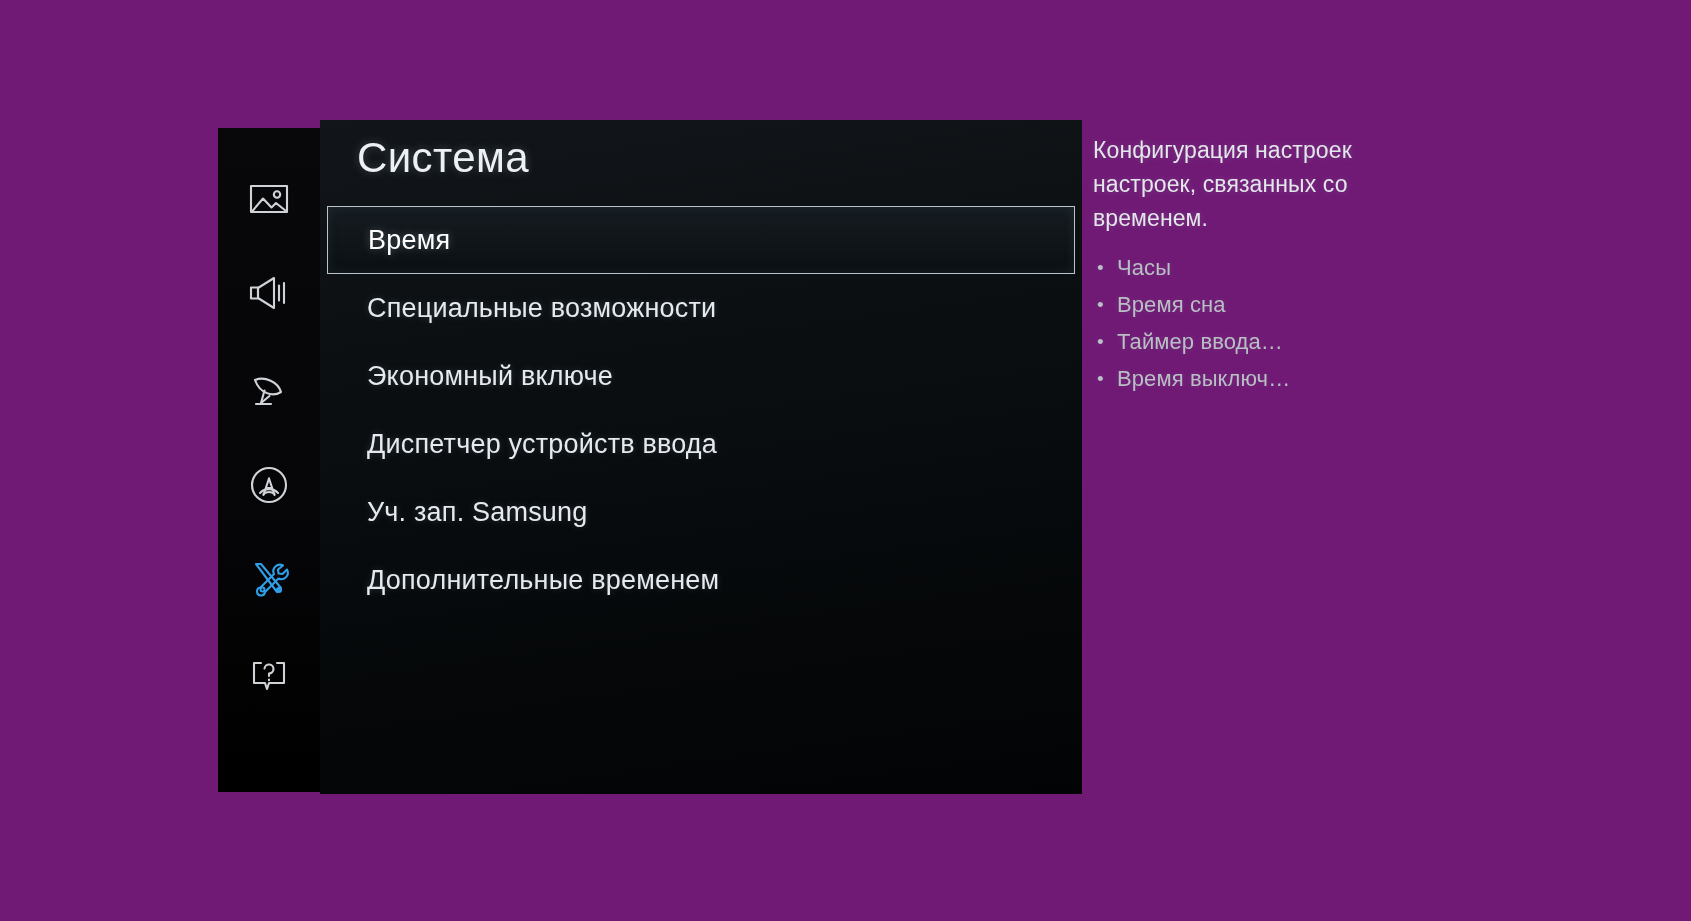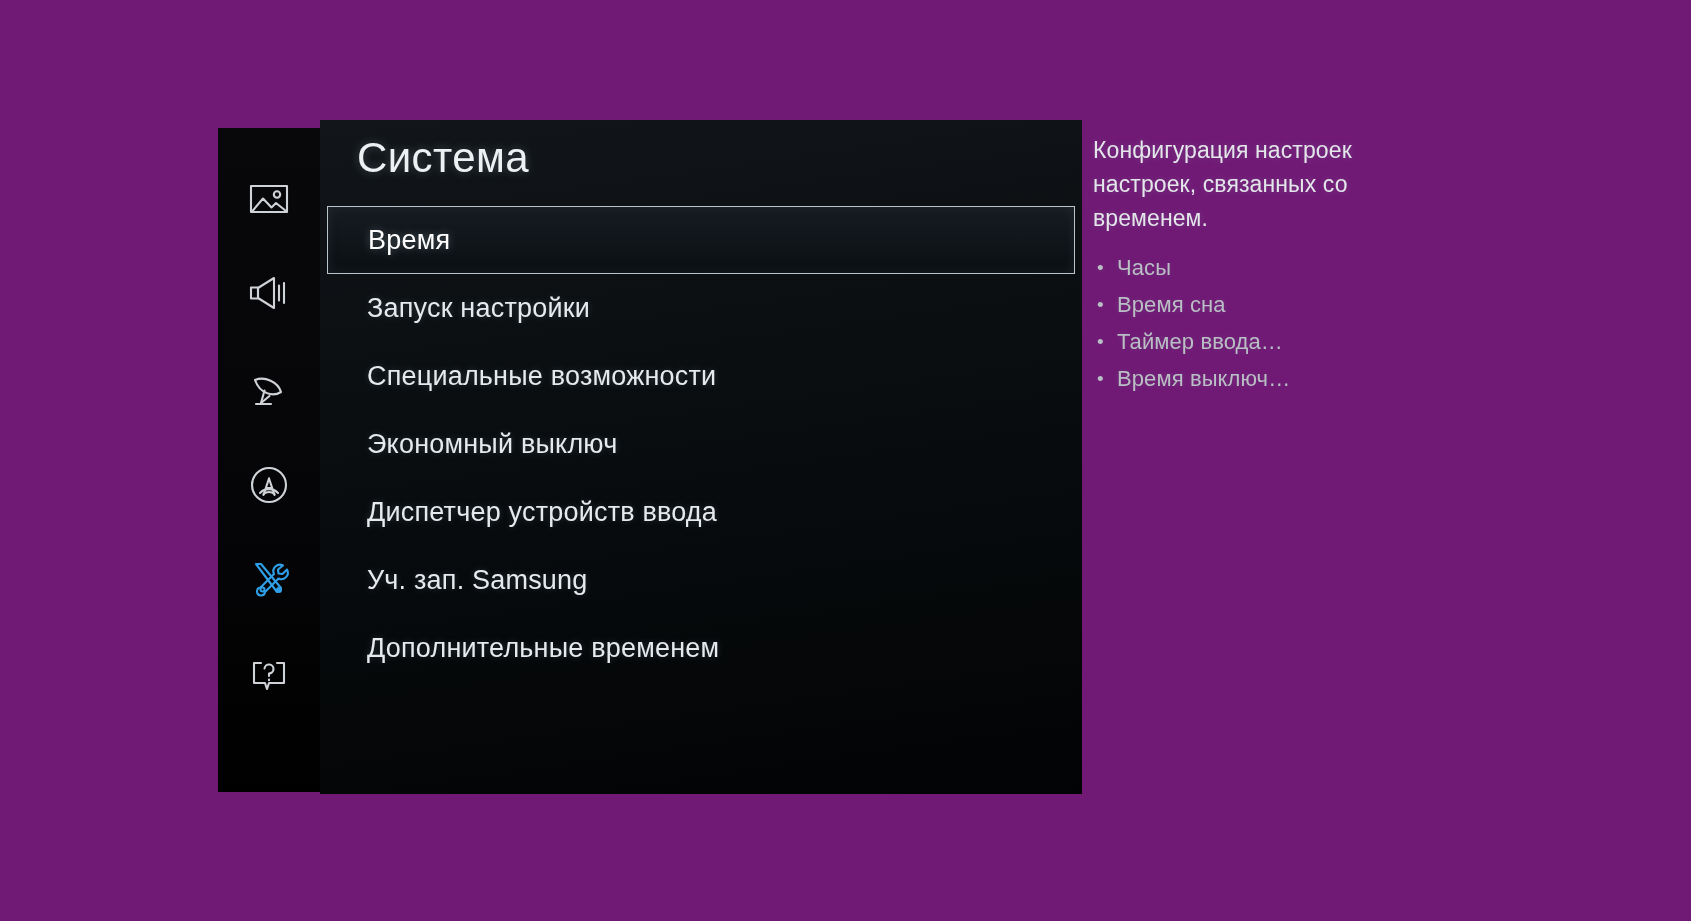--- a/index.html
+++ b/index.html
@@ -224,30 +224,27 @@
   <div id="main-panel">
 
     <div id="panel-title">Система</div>
 
     <div id="menu-list">
 
       <div class="menu-row selected">
         <span class="menu-label">Время</span>
       </div>
 
-      <div class="menu-row">
-        <span class="menu-label">Запуск настройки</span>
-      </div>
 
       <div class="menu-row">
         <span class="menu-label">Специальные возможности</span>
       </div>
 
       <div class="menu-row">
-        <span class="menu-label">Экономный выключ</span>
+        <span class="menu-label">Экономный включе</span>
       </div>
 
       <div class="menu-row">
         <span class="menu-label">Диспетчер устройств ввода</span>
       </div>
 
       <div class="menu-row">
         <span class="menu-label">Уч. зап. Samsung</span>
       </div>
 

